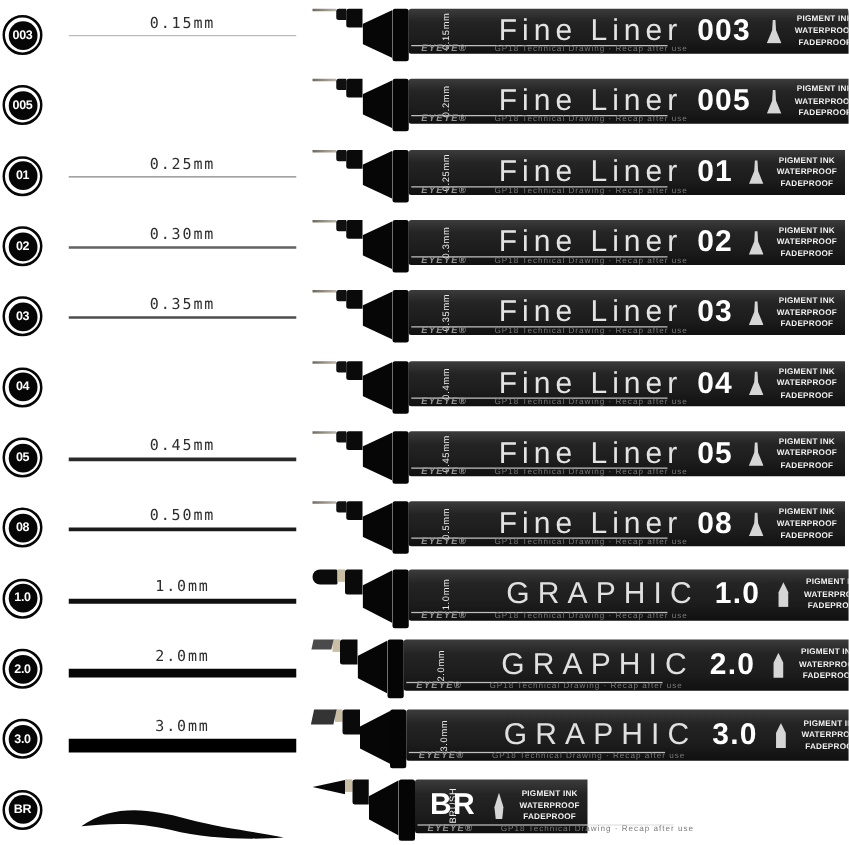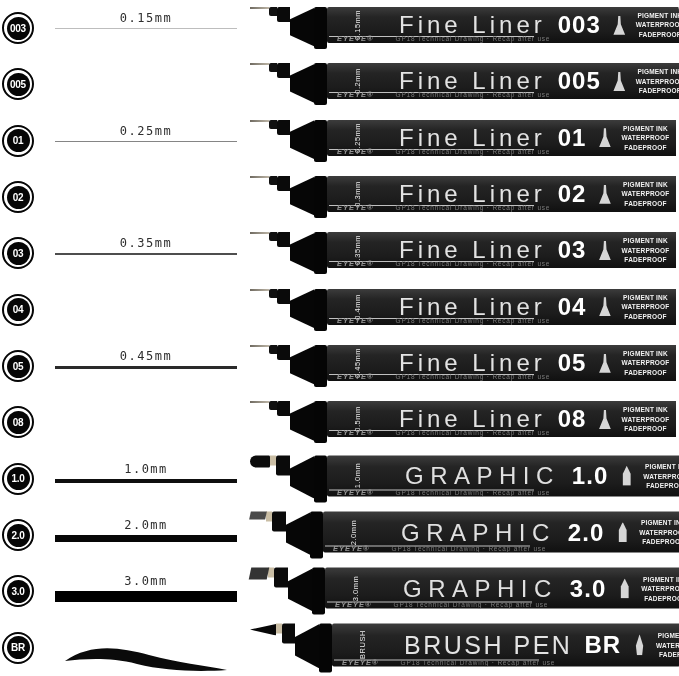--- a/index.html
+++ b/index.html
@@ -186,20 +186,25 @@
           <span class="fineprint">GP18 Technical Drawing · Recap after use</span>
         </div>
       </div>
     </div>
   </div>
 
   <div class="row type-fineliner">
     <div class="badge">
       <div class="badge-inner">02</div>
     </div>
+    <div class="sample">
+      <span class="mm-label">0.30mm</span>
+      <div class="sample-line" style="height: 2px; background: rgb(99, 99, 99);"></div>
+
+    </div>
     <div class="pen">
       <div class="tip-needle"></div>
 
       <div class="tip-holder-s"></div>
       <div class="tip-holder"></div>
       <div class="tip-cone"></div>
       <div class="tip-collar"></div>
       <div class="pen-barrel">
         <span class="vlabel">0.3mm</span>
         <span class="pen-name">Fine Liner</span>
@@ -315,20 +320,25 @@
           <span class="brand">EYEYE®</span>
           <span class="fineprint">GP18 Technical Drawing · Recap after use</span>
         </div>
       </div>
     </div>
   </div>
 
   <div class="row type-fineliner">
     <div class="badge">
       <div class="badge-inner">08</div>
+    </div>
+    <div class="sample">
+      <span class="mm-label">0.50mm</span>
+      <div class="sample-line" style="height: 3px; background: rgb(27, 27, 27);"></div>
+
     </div>
     <div class="pen">
       <div class="tip-needle"></div>
 
       <div class="tip-holder-s"></div>
       <div class="tip-holder"></div>
       <div class="tip-cone"></div>
       <div class="tip-collar"></div>
       <div class="pen-barrel">
         <span class="vlabel">0.5mm</span>
@@ -474,21 +484,20 @@
     <div class="pen">
 
       <div class="tip-brush"></div>
       <div class="tip-ferrule"></div>
 
       <div class="tip-holder"></div>
       <div class="tip-cone"></div>
       <div class="tip-collar"></div>
       <div class="pen-barrel">
         <span class="vlabel">BRUSH</span>
-        <span class="pen-name">BRUSH PEN</span>
         <span class="pen-size">BR</span>
         <div class="tip-icon"></div>
         <div class="props">
           <span>PIGMENT INK</span>
           <span>WATERPROOF</span>
           <span>FADEPROOF</span>
         </div>
         <div class="seam"></div>
         <div class="smallprint">
           <span class="brand">EYEYE®</span>

